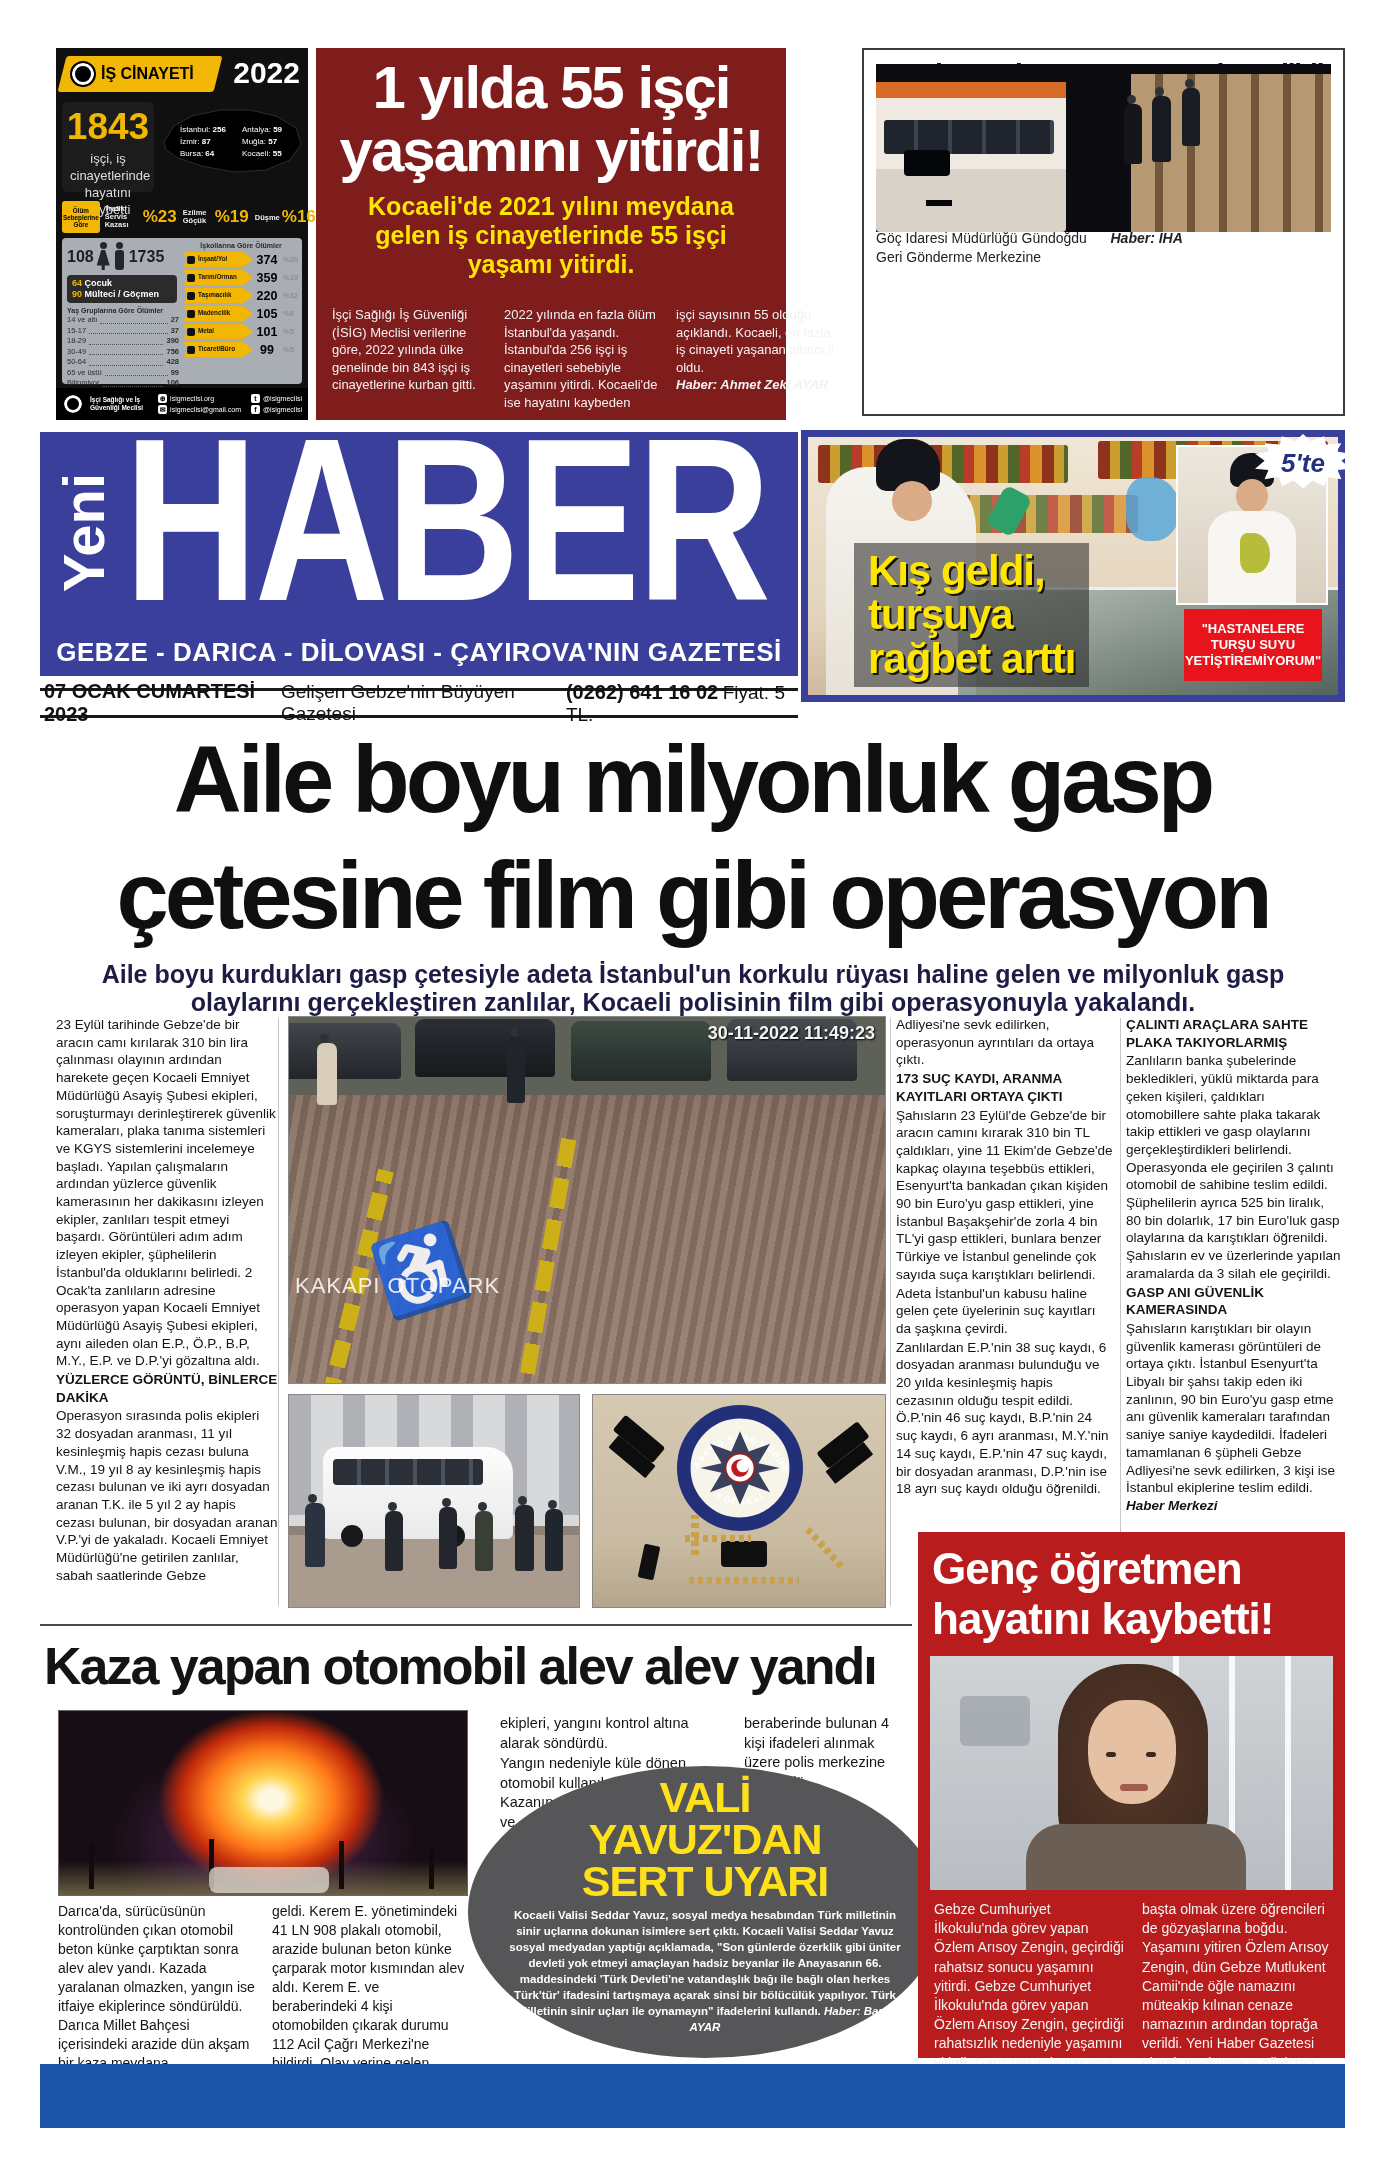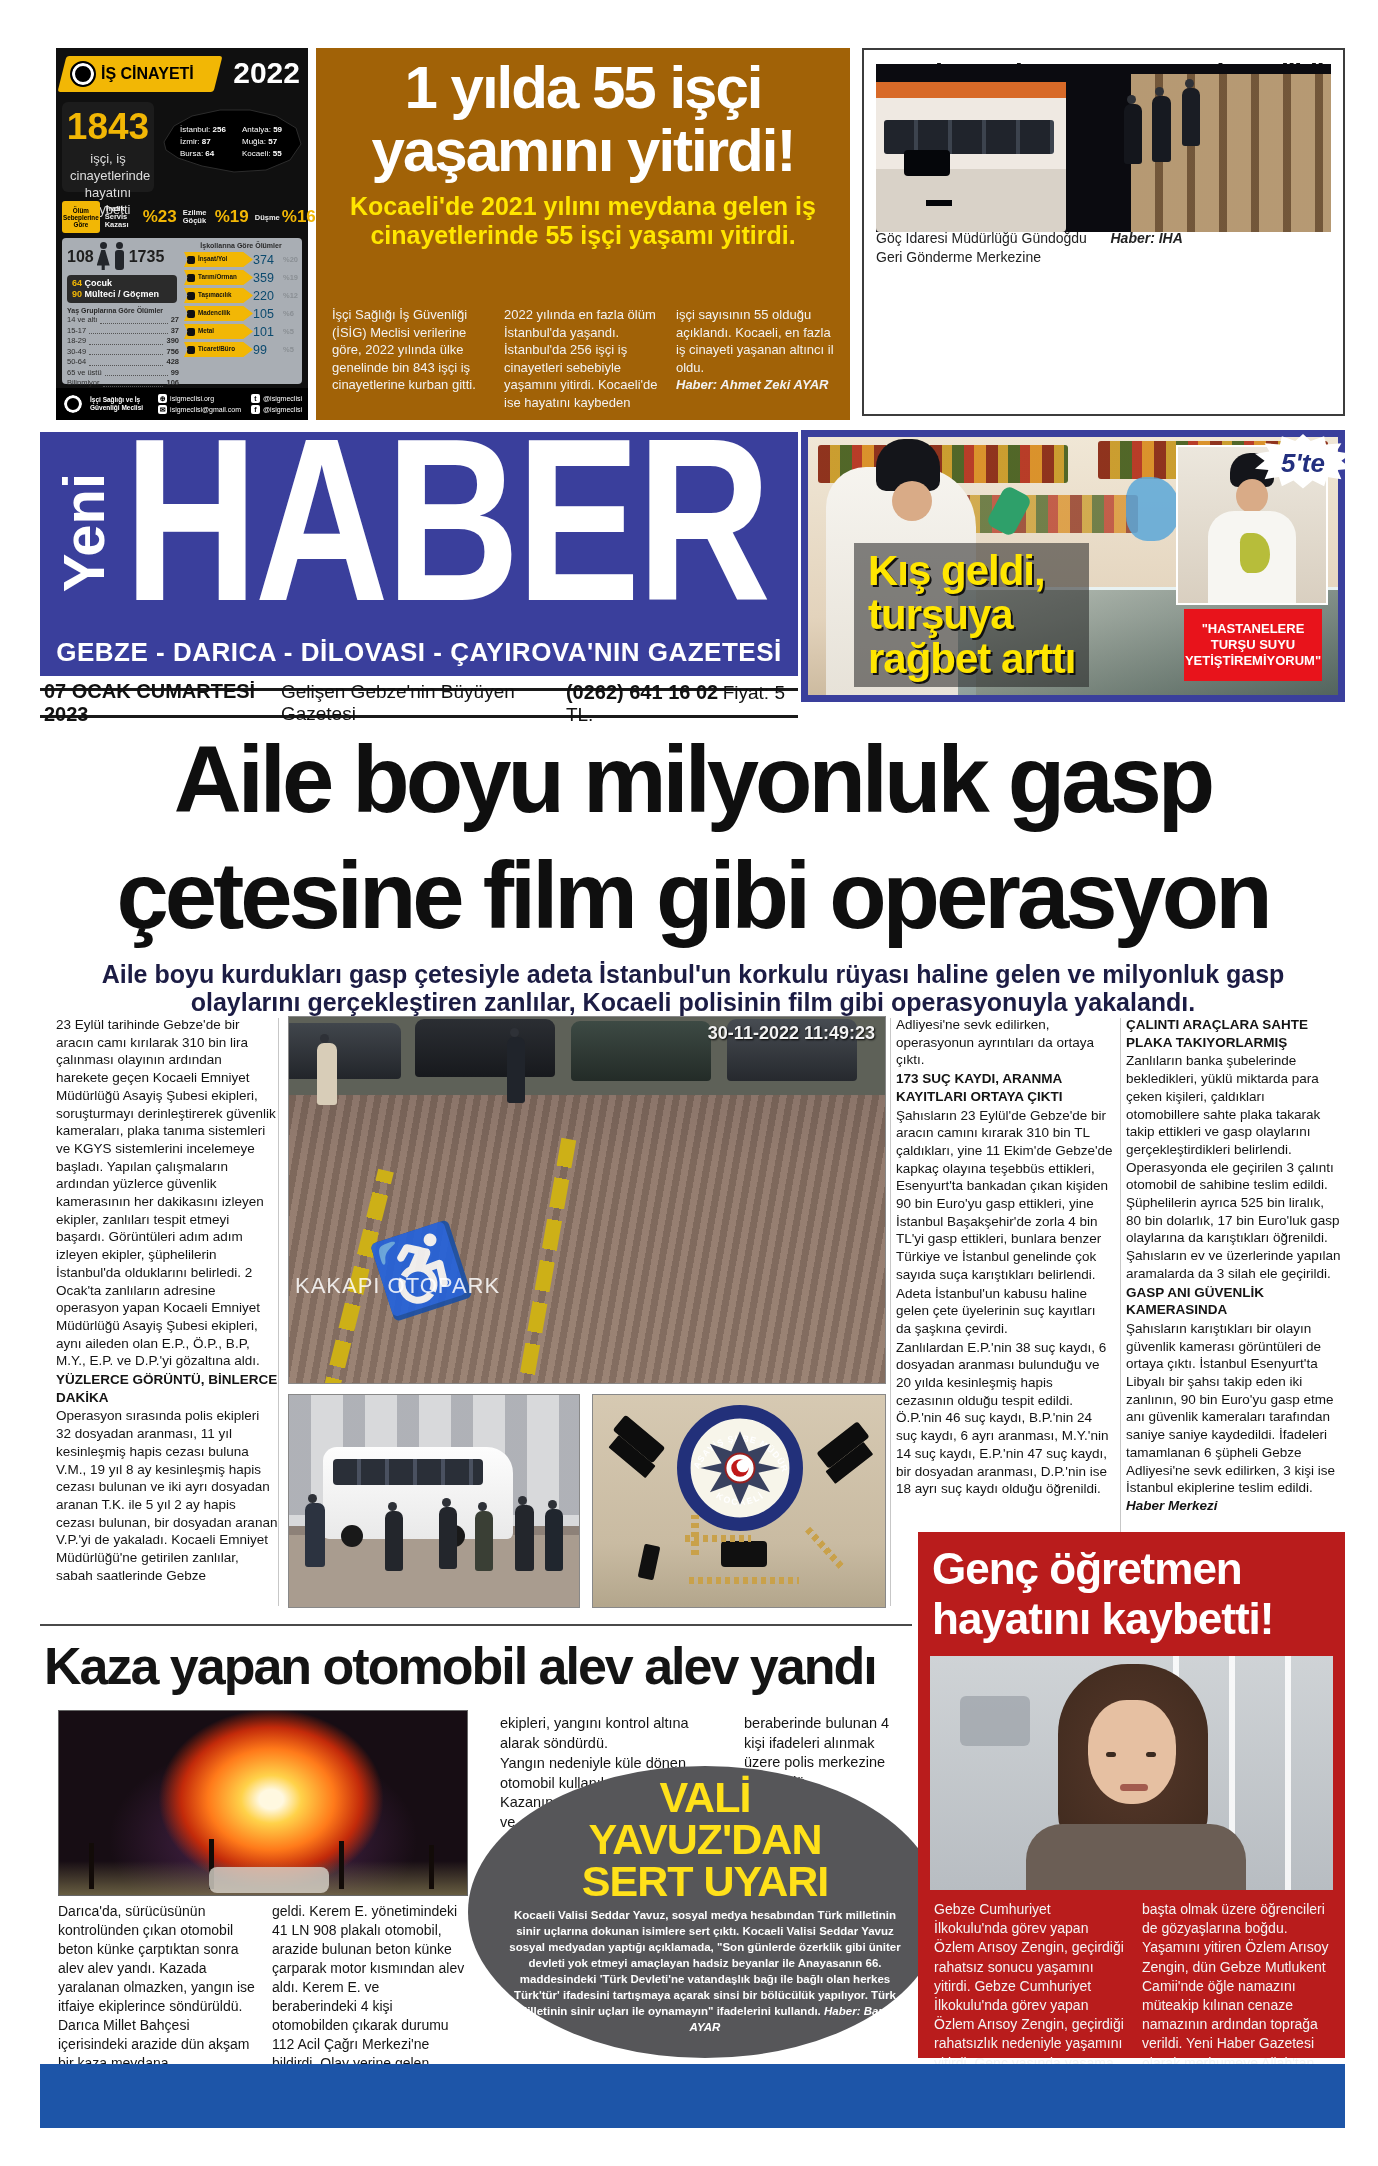--- a/index.html
+++ b/index.html
@@ -15,21 +15,21 @@
   .ig-skew{transform:skewX(-14deg);background:#f2b705;border-radius:3px}
   .ig-skew>div{transform:skewX(14deg);display:flex;align-items:center;gap:5px;height:100%;padding-left:8px}
   .ig-logo{width:22px;height:22px;border-radius:50%;background:#000;border:2px solid #000;box-shadow:inset 0 0 0 3px #fff}
   .agerow{display:flex;align-items:flex-end;font-size:7.5px;color:#2c2c2c;line-height:10.5px}
   .agerow .dots{flex:1;border-bottom:1px dotted #555;margin:0 3px 2px 3px}
   .secrow{display:flex;align-items:center;margin-top:3px}
   .secbar{width:66px;height:15px;background:#f2b705;display:flex;align-items:center;gap:3px;padding-left:3px;
           clip-path:polygon(0 0,86% 0,100% 50%,86% 100%,0 100%,5% 50%);color:#111}
   .sic{width:8px;height:8px;background:#111;border-radius:2px;flex:0 0 auto}
   .slab{font-size:6.3px;font-weight:bold;line-height:6.5px}
-  .sval{font-size:12.5px;font-weight:400;color:#0c4a6e;width:28px;text-align:left}
+  .sval{font-size:12.5px;font-weight:700;color:#000000;width:28px;text-align:center}
   .spct{font-size:7.5px;color:#8a8f94;margin-left:2px;font-weight:bold}
   .pf,.pm{position:relative;width:13px;height:30px;display:inline-block}
   .pf::before,.pm::before{content:"";position:absolute;top:0;left:3.5px;width:7px;height:7px;border-radius:50%;background:#23262b}
   .pm::after{content:"";position:absolute;top:8px;left:2px;width:9px;height:20px;border-radius:3px;background:#23262b}
   .pf::after{content:"";position:absolute;top:8px;left:0;width:13px;height:20px;background:#23262b;
              clip-path:polygon(35% 0,65% 0,100% 78%,62% 78%,62% 100%,38% 100%,38% 78%,0 78%)}
   .fgrow{display:flex;align-items:center;gap:3px;font-size:7px;color:#fff;line-height:8px}
   .fgicon{width:9px;height:9px;border-radius:2px;background:#fff;color:#000;font-size:7px;font-weight:bold;
           display:flex;align-items:center;justify-content:center}
   
@@ -222,21 +222,21 @@
             <span>@isigmeclisi</span>
           </span>
         <span class="fgrow">
             <span class="fgicon">f</span>
             <span>@isigmeclisi</span>
           </span>
       </span>
     </div>
   </div>
 
-  <div class="ab" style="left:316px;top:48px;width:534px;height:372px;background:#a16207;color:#fff">
+  <div class="ab" style="left:316px;top:48px;width:470px;height:372px;background:#7f1d1d;color:#fff">
     <div class="cond" style="text-align:center;font-weight:800;font-size:60px;line-height:63px;margin-top:8px">
       <div>1 yılda 55 işçi</div>
       <div>yaşamını yitirdi!</div>
     </div>
     <div style="text-align:center;color:#ffe600;font-weight:bold;font-size:25px;line-height:29px;margin-top:10px;padding:0 24px">Kocaeli'de 2021 yılını meydana gelen iş cinayetlerinde 55 işçi yaşamı yitirdi.</div>
     <div style="position:absolute;left:16px;top:258px;width:502px;display:flex;gap:14px;font-size:13px;line-height:17.5px;color:#f2f2f2">
       <p style="margin:0;width:158px">İşçi Sağlığı İş Güvenliği (İSİG) Meclisi verilerine göre, 2022 yılında ülke genelinde bin 843 işçi iş cinayetlerine kurban gitti.</p>
       <p style="margin:0;width:158px">2022 yılında en fazla ölüm İstanbul'da yaşandı. İstanbul'da 256 işçi iş cinayetleri sebebiyle yaşamını yitirdi.  Kocaeli'de ise hayatını kaybeden</p>
       <span style="width:158px">
         <span>işçi sayısının 55 olduğu açıklandı. Kocaeli, en fazla iş cinayeti yaşanan altıncı il oldu.</span><br>

